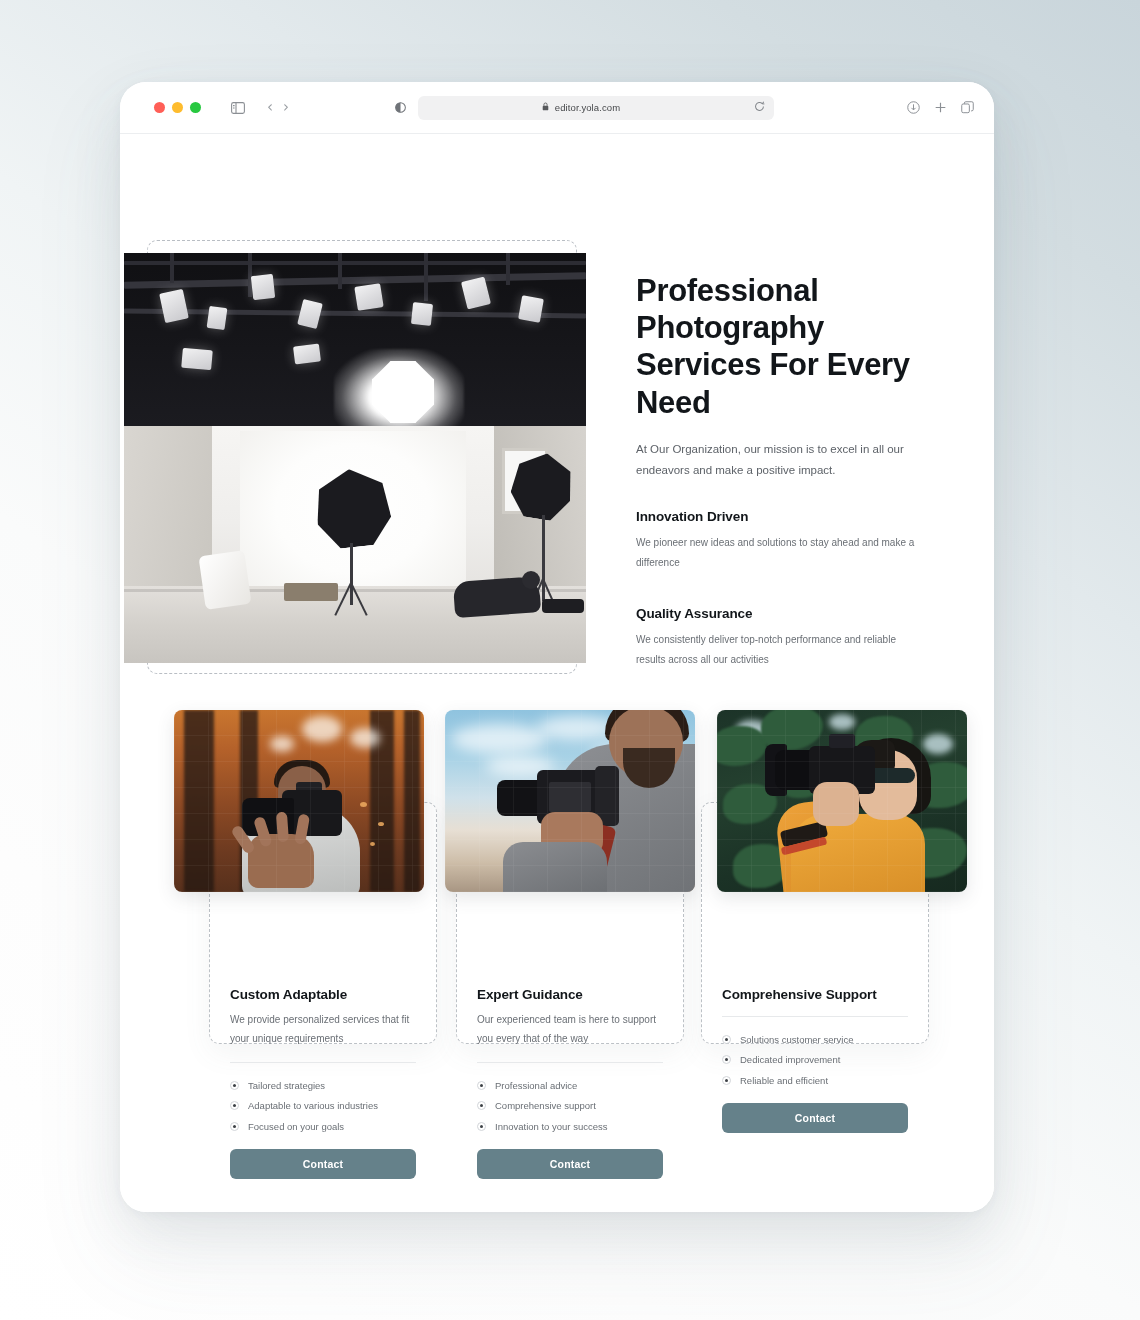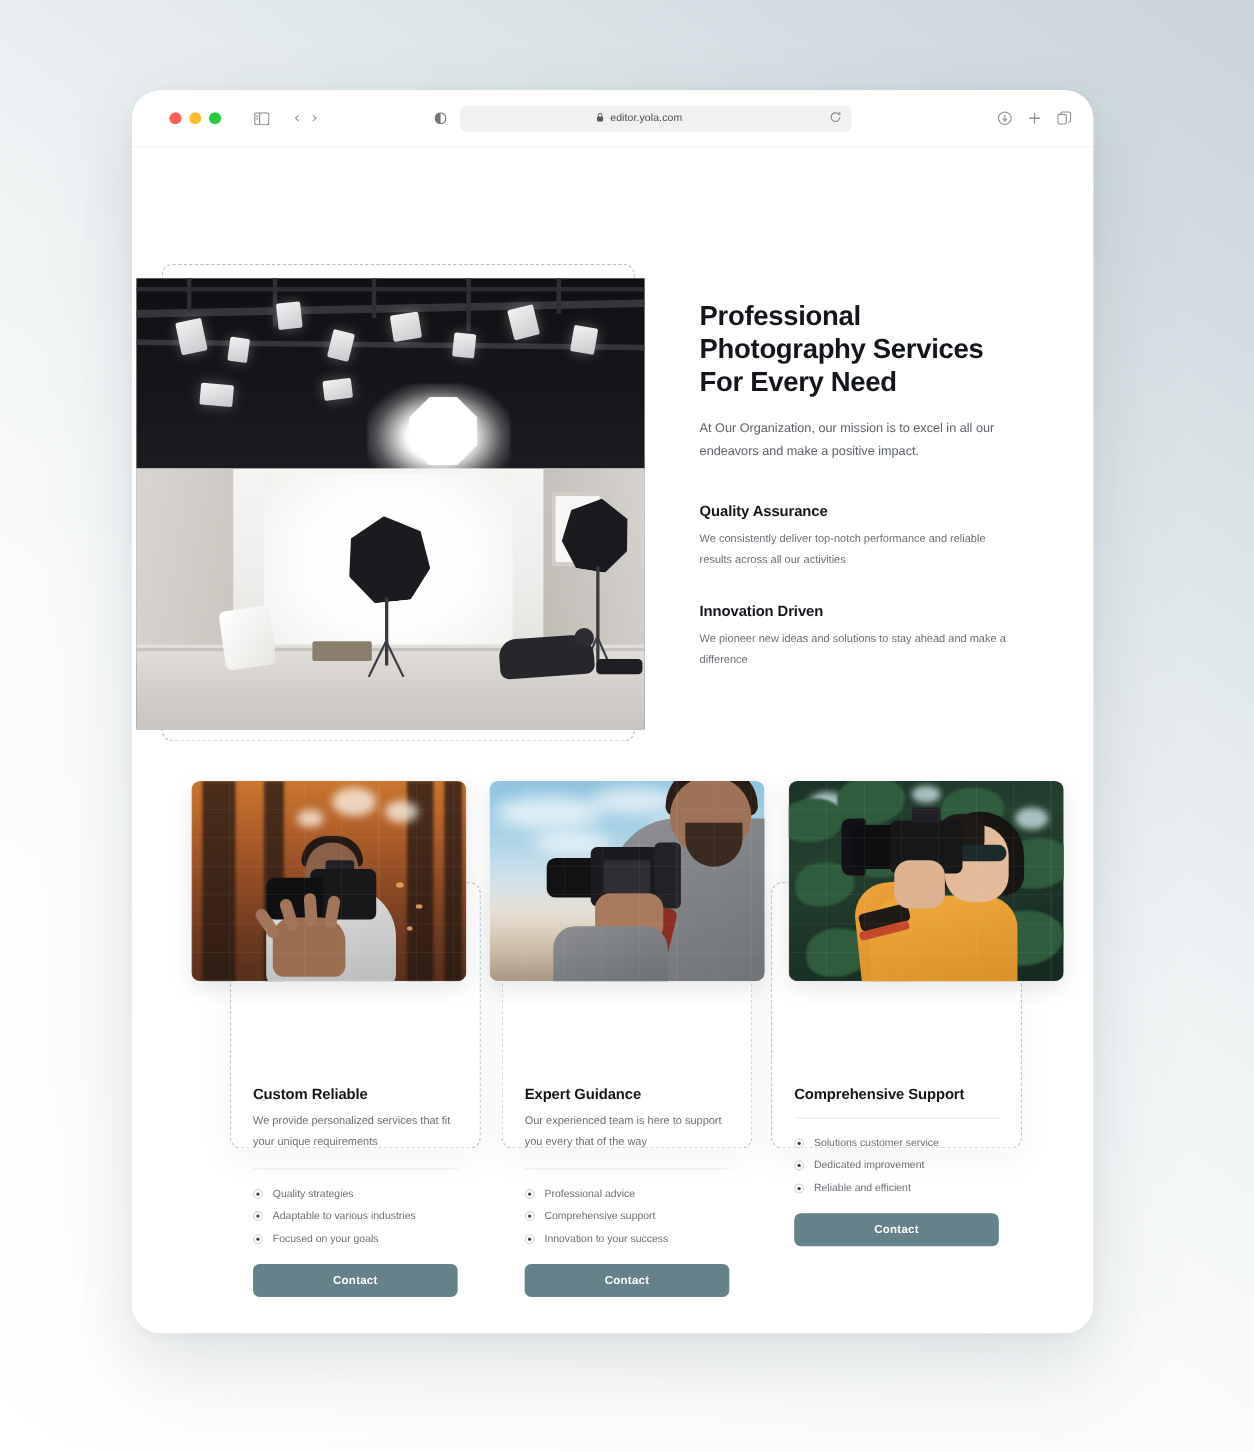--- a/index.html
+++ b/index.html
@@ -317,21 +317,21 @@
   }
 
   
   .hero-text {
     position: absolute;
     left: 516px;
     top: 138px;
     width: 290px;
   }
   .hero-title {
-    font-size: 25px;
+    font-size: 31px;
     line-height: 1.2;
     font-weight: 700;
     color: #12161a;
     letter-spacing: -0.3px;
   }
   .hero-sub {
     margin-top: 18px;
     font-size: 11.5px;
     line-height: 1.85;
     color: #5d6268;
@@ -884,46 +884,46 @@
           <div class="person-head"></div>
           <div class="bag"></div>
         </div>
       </div>
     </div>
 
     <div class="hero-text">
       <h1 class="hero-title">Professional Photography Services For Every Need</h1>
       <p class="hero-sub">At Our Organization, our mission is to excel in all our endeavors and make a positive impact.</p>
 
+      <div class="feature-block second">
+        <h3 class="feature-title">Innovation Driven</h3>
+        <p class="feature-text">We pioneer new ideas and solutions to stay ahead and make a difference</p>
+      </div>
+
       <div class="feature-block">
         <h3 class="feature-title">Quality Assurance</h3>
         <p class="feature-text">We consistently deliver top-notch performance and reliable results across all our activities</p>
       </div>
-
-      <div class="feature-block second">
-        <h3 class="feature-title">Innovation Driven</h3>
-        <p class="feature-text">We pioneer new ideas and solutions to stay ahead and make a difference</p>
-      </div>
     </div>
 
     <div class="cards-row">
 
       <div class="card-shadowbox" style="left:89px;"></div>
       <div class="card-shadowbox" style="left:336px;"></div>
       <div class="card-shadowbox" style="left:581px;"></div>
 
       <div class="card card-1">
         <div class="card-body">
-          <h3 class="card-title">Custom Reliable</h3>
+          <h3 class="card-title">Custom Adaptable</h3>
           <p class="card-desc">We provide personalized services that fit your unique requirements</p>
           <div class="card-rule"></div>
           <ul class="card-list">
             <li>
               <span class="bullet"></span>
-              <span>Quality strategies</span>
+              <span>Tailored strategies</span>
             </li>
             <li>
               <span class="bullet"></span>
               <span>Adaptable to various industries</span>
             </li>
             <li>
               <span class="bullet"></span>
               <span>Focused on your goals</span>
             </li>
           </ul>

